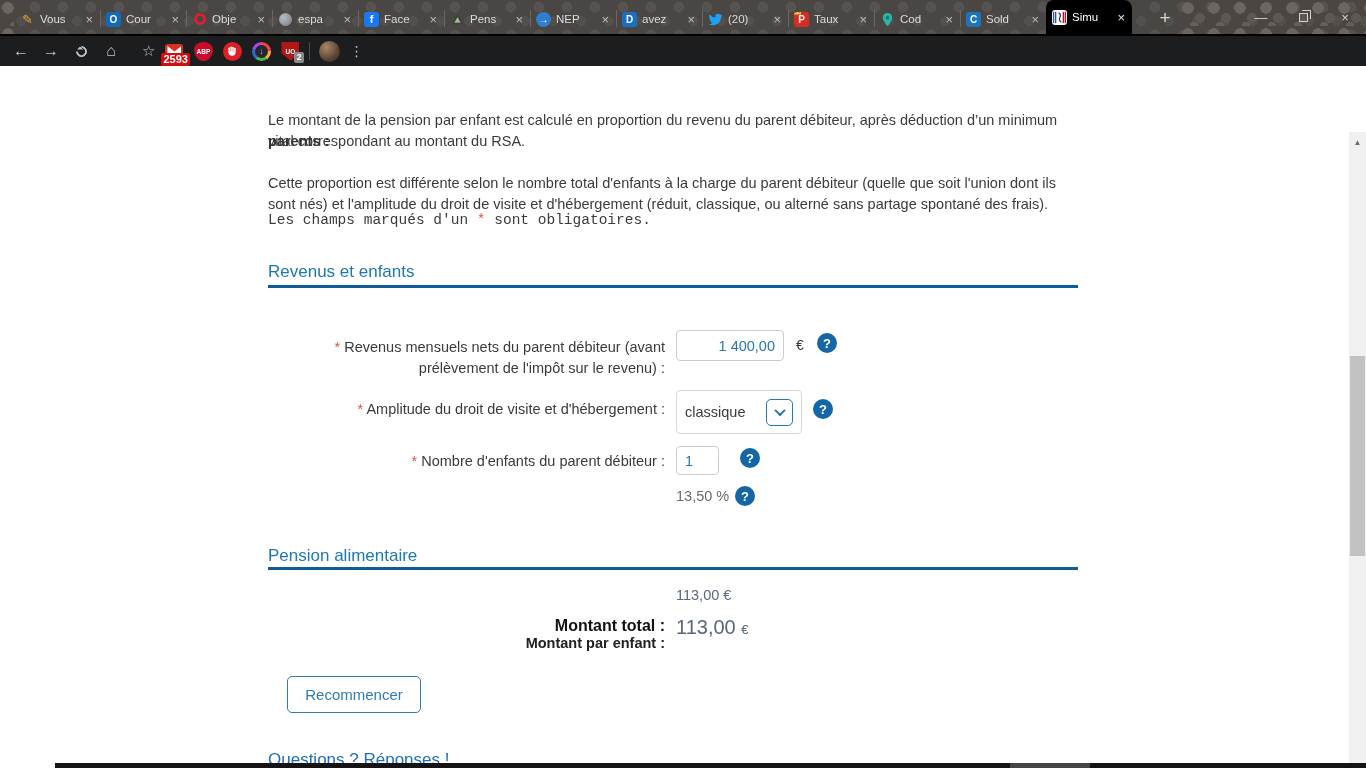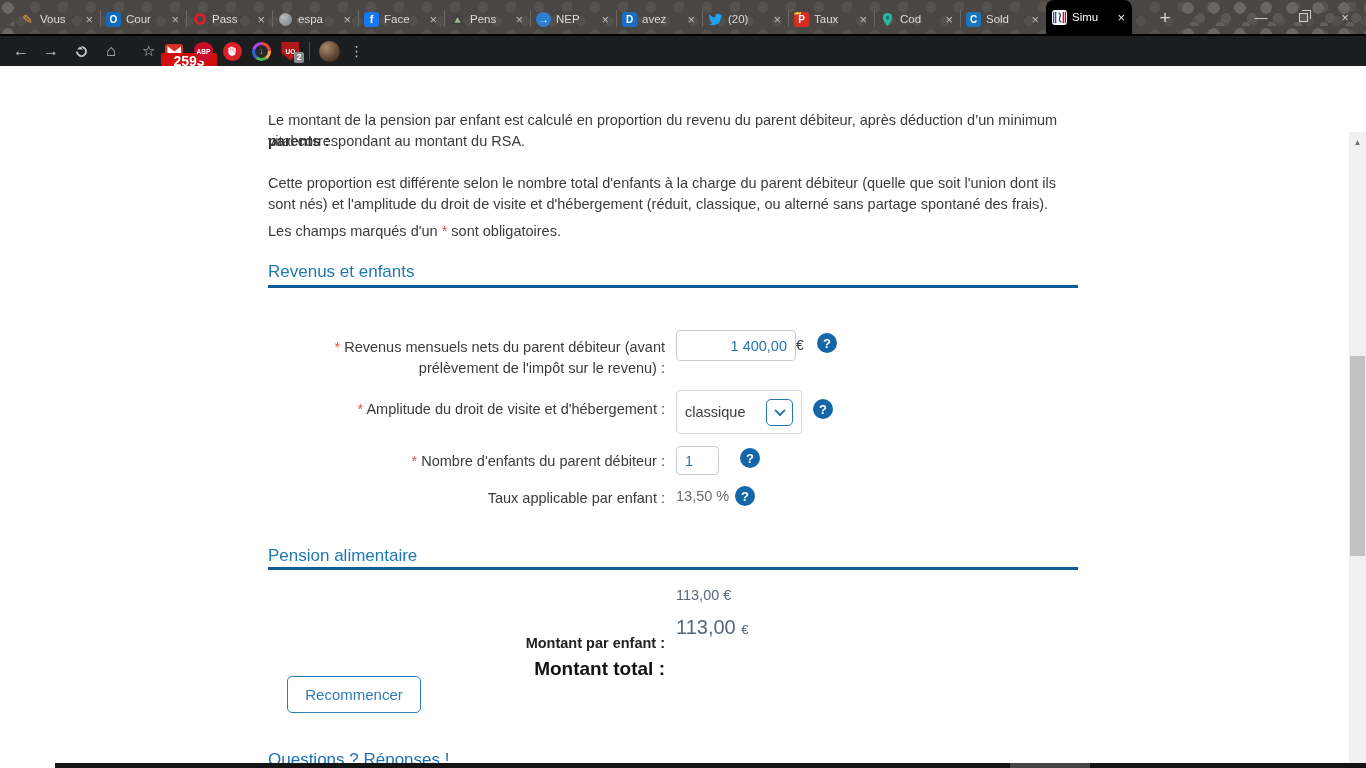--- a/index.html
+++ b/index.html
@@ -64,22 +64,22 @@
   .lock::before { content:""; position:absolute; left:1.5px; top:-4px; width:6px; height:5px;
     border:1.5px solid #9aa0a6; border-bottom:none; border-radius:3px 3px 0 0; }
   .url { font-size:13px; color:#9aa0a6; white-space:nowrap; }
   .url b { color:#e8eaed; font-weight:bold; }
   .tb-right { display:flex; align-items:center; gap:9px; margin-left:14px; }
   .star { color:#c0c3c7; font-size:15px; }
   .ext { position:relative; width:20px; height:20px; display:flex; align-items:center; justify-content:center; }
   .ext-gmail { width:18px; height:14px; background:#d93025; border-radius:3px; position:relative; }
   .ext-gmail::before { content:""; position:absolute; left:2px; top:2px; right:2px; bottom:2px; background:#fff;
     clip-path:polygon(0 0,50% 55%,100% 0,100% 100%,0 100%); }
-  .badge-red { position:absolute; left:-3px; top:12px; background:#d20f0f; color:#fff; font-size:14px;
-    font-weight:bold; padding:1px 12px; border-radius:2px; line-height:1; }
+  .badge-red { position:absolute; left:-3px; top:12px; background:#d20f0f; color:#fff; font-size:11px;
+    font-weight:bold; padding:1px 2px; border-radius:2px; line-height:1; }
   .ext-abp { width:19px; height:19px; background:#c70d2c; border-radius:50% 50% 50% 50%/40% 40% 60% 60%;
     color:#fff; font-size:6.5px; font-weight:bold; display:flex; align-items:center; justify-content:center; }
   .ext-hand { width:19px; height:19px; background:#dd1f26; border-radius:50%; display:flex;
     align-items:center; justify-content:center; }
   .ext-hand svg { width:12px; height:12px; }
   .ext-dl { width:19px; height:19px; border-radius:50%;
     background:conic-gradient(#e44 0 25%, #fa4 25% 40%, #4b4 40% 60%, #36c 60% 80%, #a4e 80% 100%);
     display:flex; align-items:center; justify-content:center; }
   .ext-dl .inner { width:13px; height:13px; border-radius:50%; background:#26282b; color:#b9bdc1;
     font-size:9px; display:flex; align-items:center; justify-content:center; }
@@ -92,21 +92,21 @@
   .avatar { width:21px; height:21px; border-radius:50%;
     background:radial-gradient(circle at 35% 30%, #a98868, #5c4433 60%, #2e2018); }
   .menu-dots { color:#c0c3c7; font-size:14px; letter-spacing:0; }
 
   
   .content { position:absolute; left:0; top:66px; width:1366px; height:702px; background:#fff;
     color:#3b3b3b; font-size:14.5px; }
   .clip-line { position:absolute; left:268px; top:70px; height:16px; overflow:hidden; font-weight:bold; color:#333; }
   .clip-line span { display:block; margin-top:-3px; }
   .para { position:absolute; left:268px; width:806px; line-height:21px; color:#3b3b3b; }
-  .p1 { top:44px; } .p2 { top:107px; } .note { top:155px; }
+  .p1 { top:44px; } .p2 { top:107px; } .note { top:144px;font-family:Liberation Mono, monospace; }
   .star-red { color:#d9534f; }
   .section-h { position:absolute; left:268px; font-size:17px; color:#1d78b5; }
   .h1 { top:196px; } .h2 { top:480px;text-align:right; }
   .rule { position:absolute; left:268px; width:810px; height:3px; background:#0e5d98; }
   .rule1 { top:219px; } .rule2 { top:501px; }
 
   .form-label { position:absolute; left:268px; width:397px; text-align:right; line-height:21px; color:#3b3b3b; }
   .ctl { position:absolute; }
   .num-input { border:1px solid #c9cdd1; border-radius:4px; color:#2878b0; font-size:14.5px;
     font-family:"Liberation Sans",sans-serif; padding:0 8px; outline:none; }
@@ -116,21 +116,21 @@
   .selectbox { width:126px; height:44px; background:#fff; border:1px solid #d4d7da; border-radius:4px;
     display:flex; align-items:center; justify-content:space-between; padding:0 8px; }
   .sel-text { color:#3b3b3b; font-size:14.5px; }
   .sel-btn { width:27px; height:27px; border:1px solid #2878b0; border-radius:5px; display:flex;
     align-items:center; justify-content:center; background:#fff; }
   .chev { width:8px; height:8px; border-right:2px solid #2878b0; border-bottom:2px solid #2878b0;
     transform:rotate(45deg) translate(-1px,-1px); }
   .gray-val { color:#6b6b6b; }
   .res-label { position:absolute; left:268px; width:397px; text-align:right; font-weight:bold; color:#222; }
   .res-val { position:absolute; left:676px; color:#59677a; }
-  .total-label { font-size:19px; color:#111;margin-top:41px; }
+  .total-label { font-size:16px; color:#111; }
   .total-val { font-size:20px; }
   .total-val .small-cur { font-size:13px; }
   .restart-btn { position:absolute; left:287px; top:610px; width:134px; height:37px; background:#fff;
     border:1px solid #2f7bb5; border-radius:5px; color:#2f7bb5; font-size:15px;
     font-family:"Liberation Sans",sans-serif; }
   .footer-link { position:absolute; left:268px; top:684px; font-size:17px; color:#1d6fb8;
     text-decoration:underline; }
 
   
   .scrollbar { position:absolute; right:0; top:66px; width:17px; height:702px; background:#f0f0f0; }
@@ -158,21 +158,21 @@
     </div>
     <div class="tab">
       <span class="fav fav-outlook">O</span>
       <span class="tab-title">Cour</span>
       <span class="tab-close">×</span>
     </div>
     <div class="tab">
       <span class="fav">
           <span class="fav-ring"></span>
         </span>
-      <span class="tab-title">Pass</span>
+      <span class="tab-title">Obje</span>
       <span class="tab-close">×</span>
     </div>
     <div class="tab">
       <span class="fav">
           <span class="fav-globe"></span>
         </span>
       <span class="tab-title">espa</span>
       <span class="tab-close">×</span>
     </div>
     <div class="tab">
@@ -317,21 +317,21 @@
   <div class="para note"><span>Les champs marqués d'un </span><span class="star-red">*</span><span> sont obligatoires.</span></div>
 
   <div class="section-h h1">Revenus et enfants</div>
   <div class="rule rule1"></div>
 
   <div class="form-label" style="top:271px;">
     <span class="star-red">*</span>
     <span>Revenus mensuels nets du parent débiteur (avant</span><br>
     <span>prélèvement de l'impôt sur le revenu) :</span>
   </div>
-  <input class="num-input ctl" style="left: 676px; top: 264px; width: 120px; height: 31px; text-align: right;" value="1 400,00">
+  <input class="num-input ctl" style="left: 676px; top: 264px; width: 108px; height: 31px; text-align: right;" value="1 400,00">
   <span class="euro ctl" style="left:796px;top:271px;">€</span>
   <div class="help ctl" style="left:817px;top:267px;">?</div>
 
   <div class="form-label" style="top:333px;">
     <span class="star-red">*</span>
     <span>Amplitude du droit de visite et d'hébergement :</span>
   </div>
   <div class="selectbox ctl" style="left:676px;top:324px;">
     <span class="sel-text">classique</span>
     <span class="sel-btn">
@@ -340,21 +340,20 @@
   </div>
   <div class="help ctl" style="left:813px;top:333px;">?</div>
 
   <div class="form-label" style="top:385px;">
     <span class="star-red">*</span>
     <span>Nombre d'enfants du parent débiteur :</span>
   </div>
   <input class="num-input ctl" style="left: 676px; top: 380px; width: 43px; height: 29px; text-align: left;" value="1">
   <div class="help ctl" style="left:740px;top:382px;">?</div>
 
-  <div class="form-label" style="top:422px;">Taux applicable par enfant :</div>
   <span class="gray-val ctl" style="left:676px;top:422px;">13,50 %</span>
   <div class="help ctl" style="left:735px;top:420px;">?</div>
 
   <div class="section-h h2">Pension alimentaire</div>
   <div class="rule rule2"></div>
 
   <div class="res-label" style="top:521px;margin-top:48px;">Montant par enfant :</div>
   <div class="res-val" style="top:521px;">113,00 €</div>
 
   <div class="res-label total-label" style="top:551px;">Montant total :</div>

